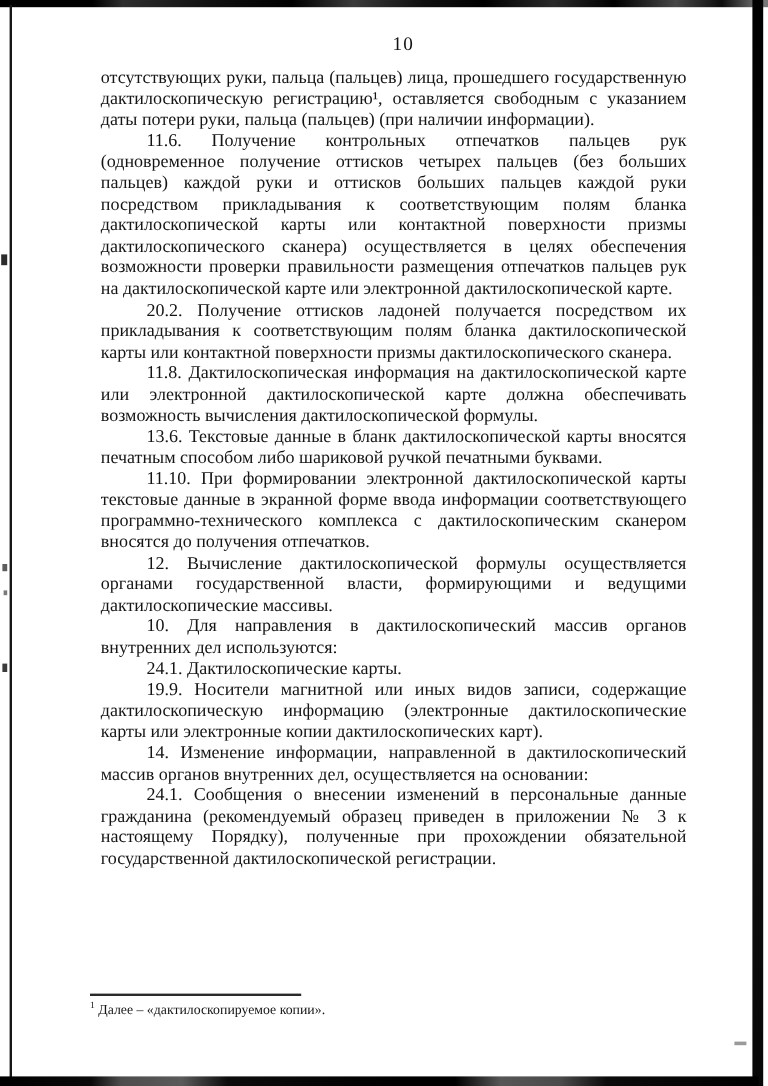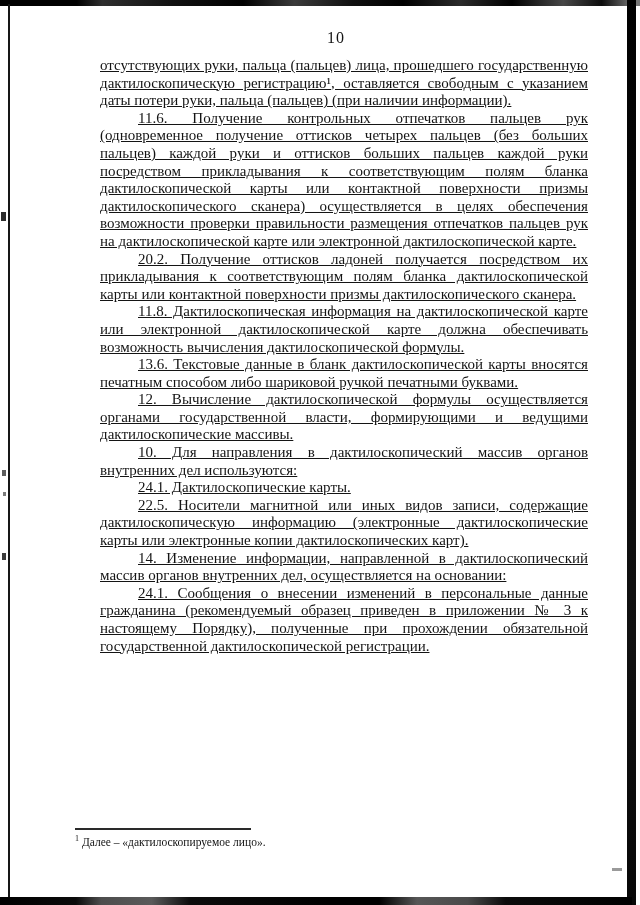--- a/index.html
+++ b/index.html
@@ -39,24 +39,23 @@
   .noise.n3{left:3px;top:492px;width:3px;height:4px;background:#7a7a7a;}
   .noise.n4{left:2px;top:553px;width:4px;height:7px;background:#3b3b3b;}
   .noise.n5{left:612px;top:868px;width:10px;height:3px;background:#9a9a9a;}
   
   .page-number{
     position:absolute;top:29px;left:92px;width:488px;
     text-align:center;font-size:16px;letter-spacing:1px;
   }
   
   .doc-body{
-    position:absolute;top:57px;left:100px;width:488px;
+    position:absolute;top:57px;left:84px;width:488px;
     font-size:15px;line-height:17.6px;
     text-align:justify;
-    text-decoration:underline;
   }
   .doc-body p{margin:0;}
   .doc-body p.indent{text-indent:38px;}
   
   .footnote{
     position:absolute;left:75px;top:828px;width:460px;
   }
   .footnote-rule{
     width:176px;height:2px;background:#2a2a2a;margin:0 0 5px 0;
   }
@@ -81,26 +80,27 @@
   <div class="noise n5"></div>
 
   <div class="page-number">10</div>
 
   <div class="doc-body">
       <p class="">отсутствующих руки, пальца (пальцев) лица, прошедшего государственную дактилоскопическую регистрацию¹, оставляется свободным с указанием даты потери руки, пальца (пальцев) (при наличии информации).</p>
       <p class="indent">11.6. Получение контрольных отпечатков пальцев рук (одновременное получение оттисков четырех пальцев (без больших пальцев) каждой руки и оттисков больших пальцев каждой руки посредством прикладывания к соответствующим полям бланка дактилоскопической карты или контактной поверхности призмы дактилоскопического сканера) осуществляется в целях обеспечения возможности проверки правильности размещения отпечатков пальцев рук на дактилоскопической карте или электронной дактилоскопической карте.</p>
       <p class="indent">20.2. Получение оттисков ладоней получается посредством их прикладывания к соответствующим полям бланка дактилоскопической карты или контактной поверхности призмы дактилоскопического сканера.</p>
       <p class="indent">11.8. Дактилоскопическая информация на дактилоскопической карте или электронной дактилоскопической карте должна обеспечивать возможность вычисления дактилоскопической формулы.</p>
       <p class="indent">13.6. Текстовые данные в бланк дактилоскопической карты вносятся печатным способом либо шариковой ручкой печатными буквами.</p>
+      <p class="indent">11.10. При формировании электронной дактилоскопической карты текстовые данные в экранной форме ввода информации соответствующего программно-технического комплекса с дактилоскопическим сканером вносятся до получения отпечатков.</p>
       <p class="indent">12. Вычисление дактилоскопической формулы осуществляется органами государственной власти, формирующими и ведущими дактилоскопические массивы.</p>
       <p class="indent">10. Для направления в дактилоскопический массив органов внутренних дел используются:</p>
       <p class="indent">24.1. Дактилоскопические карты.</p>
-      <p class="indent">22.5. Носители магнитной или иных видов записи, содержащие дактилоскопическую информацию (электронные дактилоскопические карты или электронные копии дактилоскопических карт).</p>
+      <p class="indent">19.9. Носители магнитной или иных видов записи, содержащие дактилоскопическую информацию (электронные дактилоскопические карты или электронные копии дактилоскопических карт).</p>
       <p class="indent">14. Изменение информации, направленной в дактилоскопический массив органов внутренних дел, осуществляется на основании:</p>
       <p class="indent">24.1. Сообщения о внесении изменений в персональные данные гражданина (рекомендуемый образец приведен в приложении № 3 к настоящему Порядку), полученные при прохождении обязательной государственной дактилоскопической регистрации.</p>
     </div>
 
   <div class="footnote">
     <div class="footnote-rule"></div>
-    <div class="footnote-text"><sup>1</sup> <span>Далее – «дактилоскопируемое лицо».</span></div>
+    <div class="footnote-text"><sup>1</sup> <span>Далее – «дактилоскопируемое копии».</span></div>
   </div>
 
 </div>
 
 </body></html>

